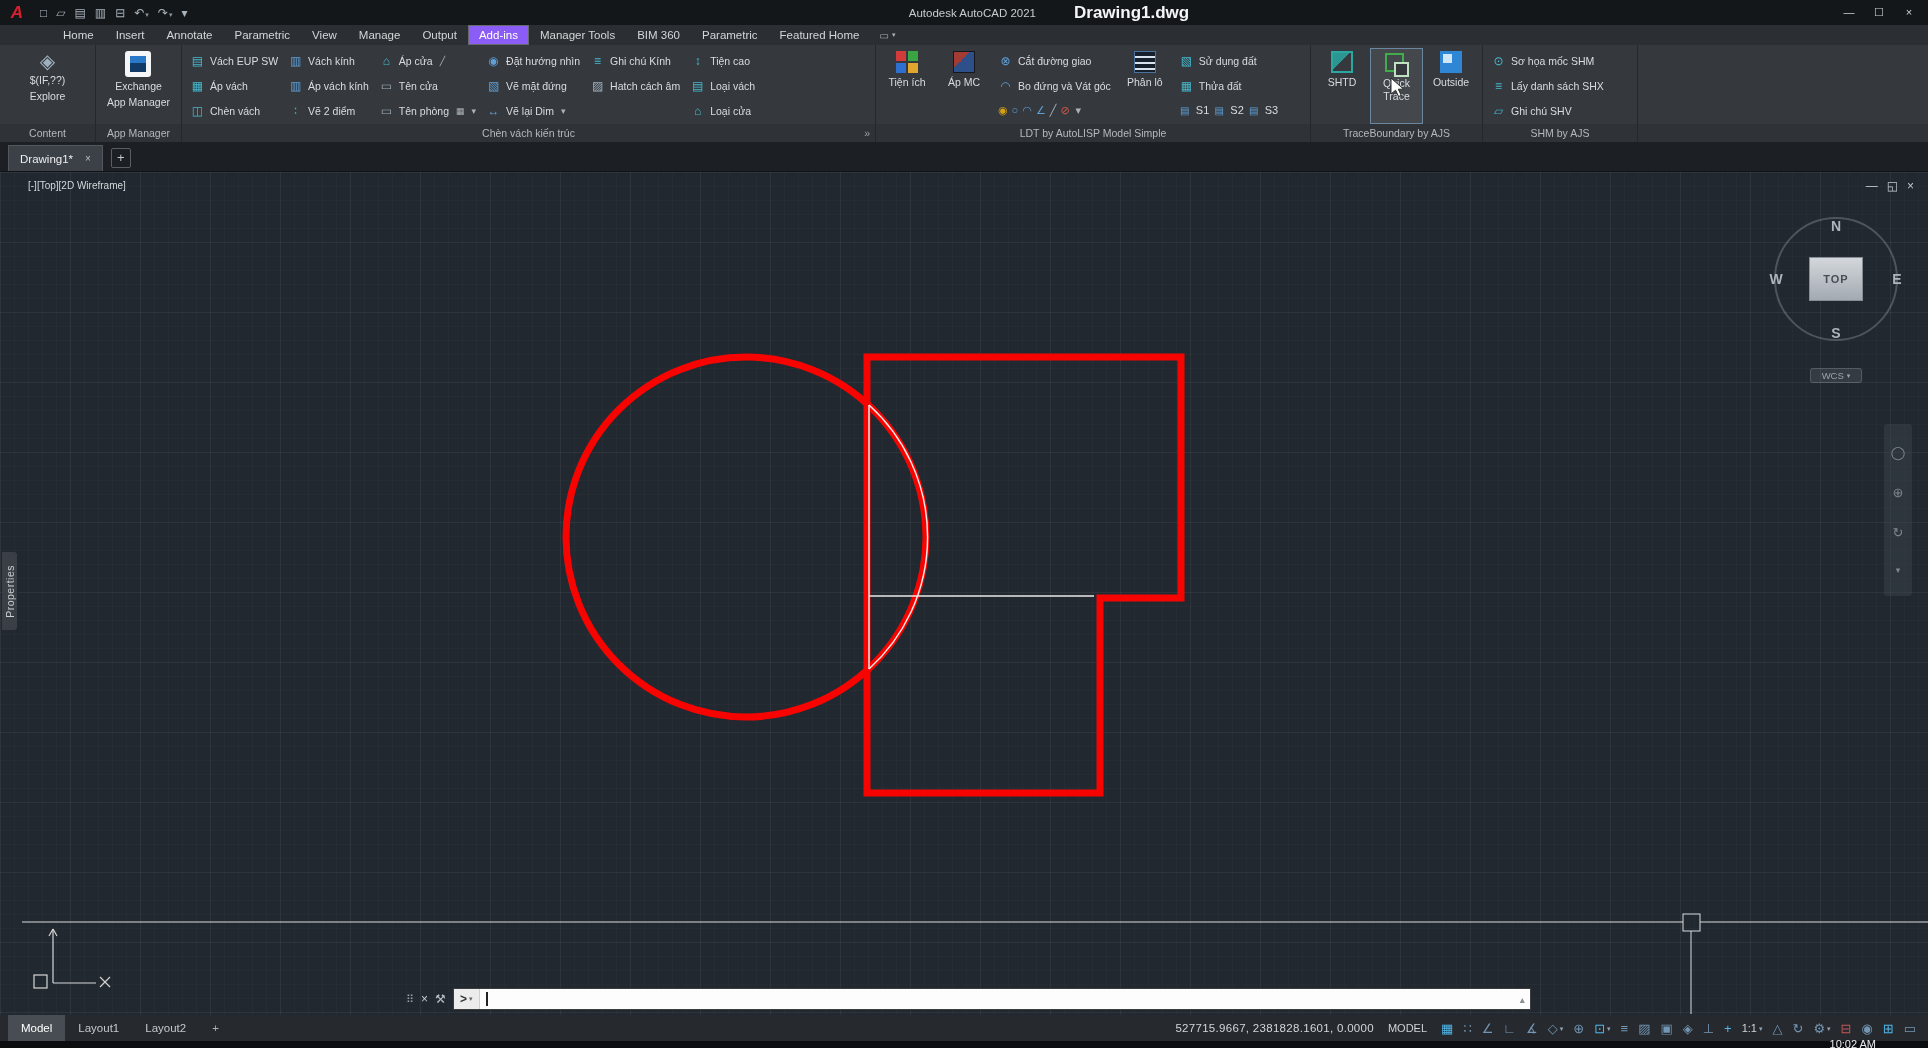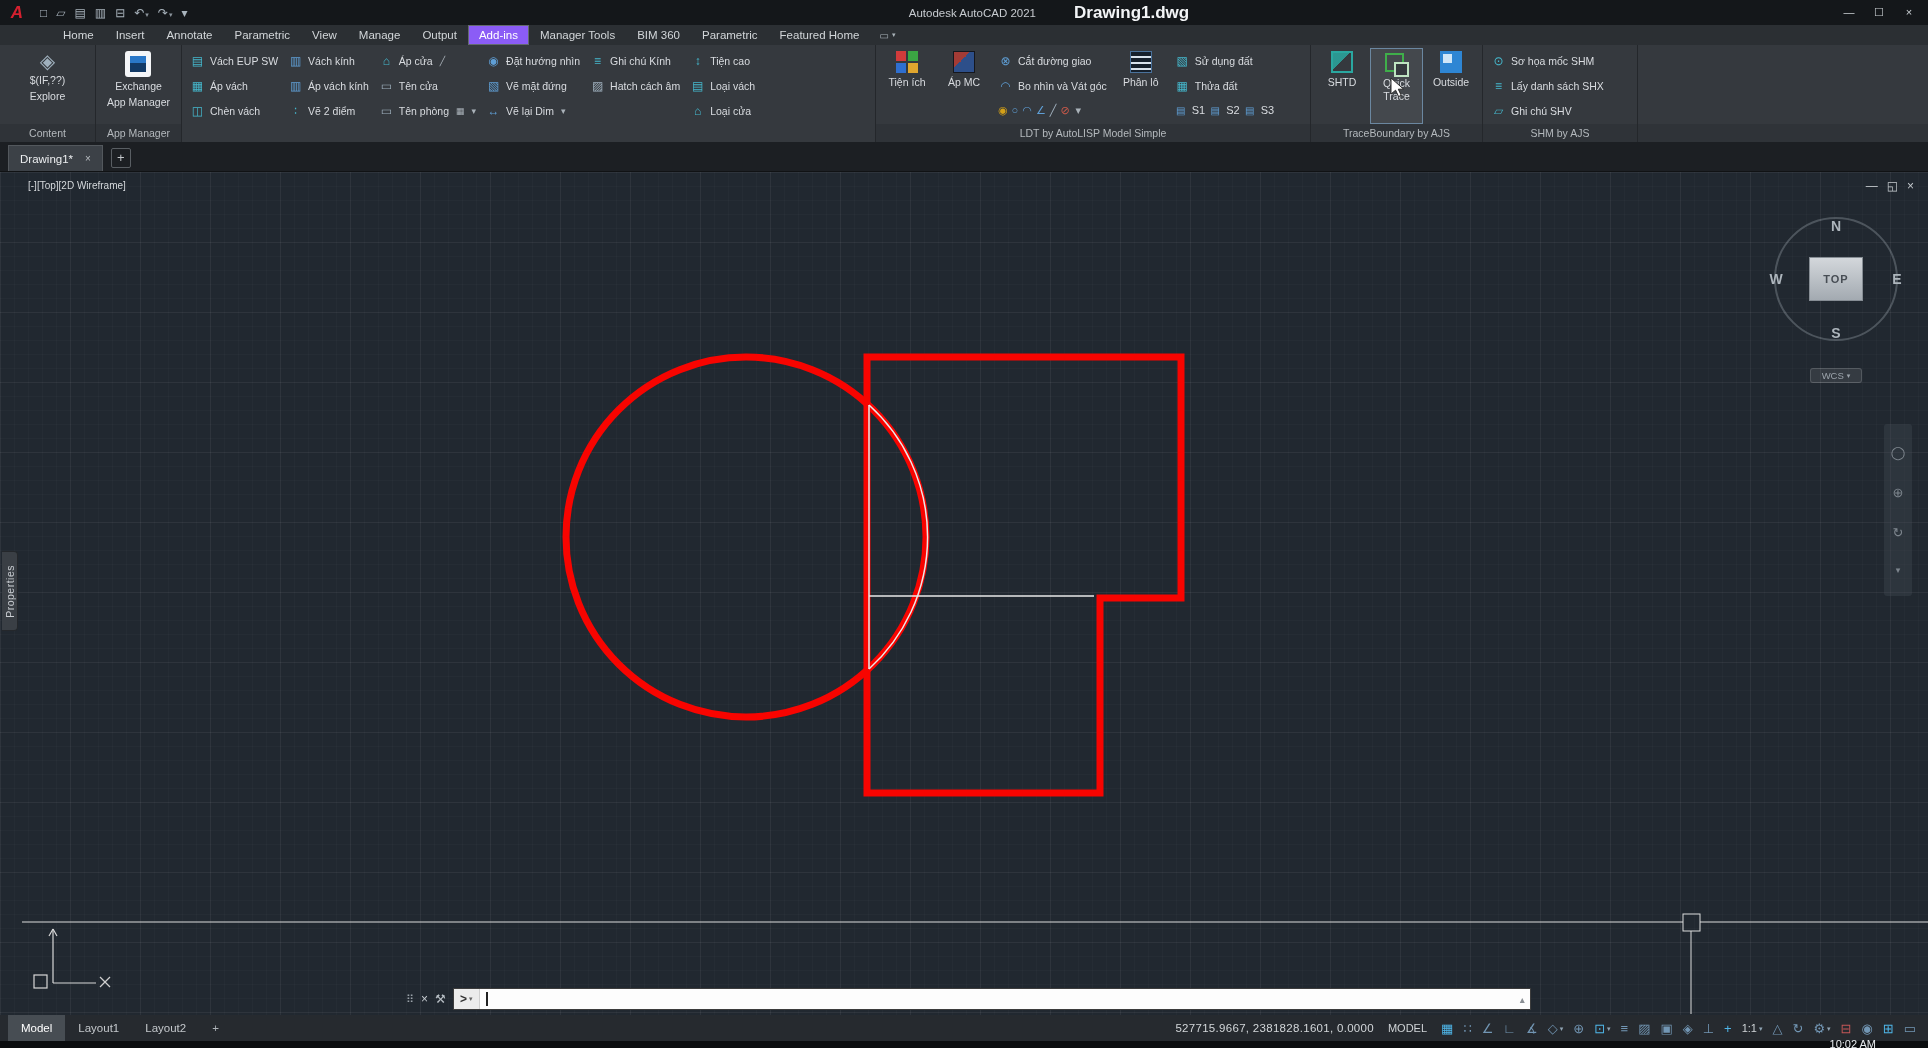--- a/index.html
+++ b/index.html
@@ -264,20 +264,21 @@
         <div class="sbtn">
             <span class="ic teal">▤</span>
             <span>Loại vách</span>
           </div>
         <div class="sbtn">
             <span class="ic teal">⌂</span>
             <span>Loại cửa</span>
           </div>
       </div>
     </div>
+    <div class="panel-label"><span>Chèn vách kiến trúc</span><span class="ovf">»</span></div>
   </div>
 
   <div class="panel" style="width:435px">
     <div class="panel-body" style="gap:5px">
       <div class="bigbtn">
         <span class="tienich-ico">
             <i></i>
             <i></i>
             <i></i>
             <i></i>
@@ -288,21 +289,21 @@
         <span class="apmc-ico"></span>
         <span>Áp MC</span>
       </div>
       <div class="scol">
         <div class="sbtn">
             <span class="ic blue">⊗</span>
             <span>Cắt đường giao</span>
           </div>
         <div class="sbtn">
             <span class="ic blue">◠</span>
-            <span>Bo nhìn và Vát góc</span>
+            <span>Bo đứng và Vát góc</span>
           </div>
         <div class="mrow">
           <span class="gold">◉</span>
           <span class="blue">○</span>
           <span class="blue">◠</span>
           <span class="blue">∠</span>
           <span class="gray">╱</span>
           <span class="redc">⊘</span>
           <span class="mini">▾</span>
         </div>

